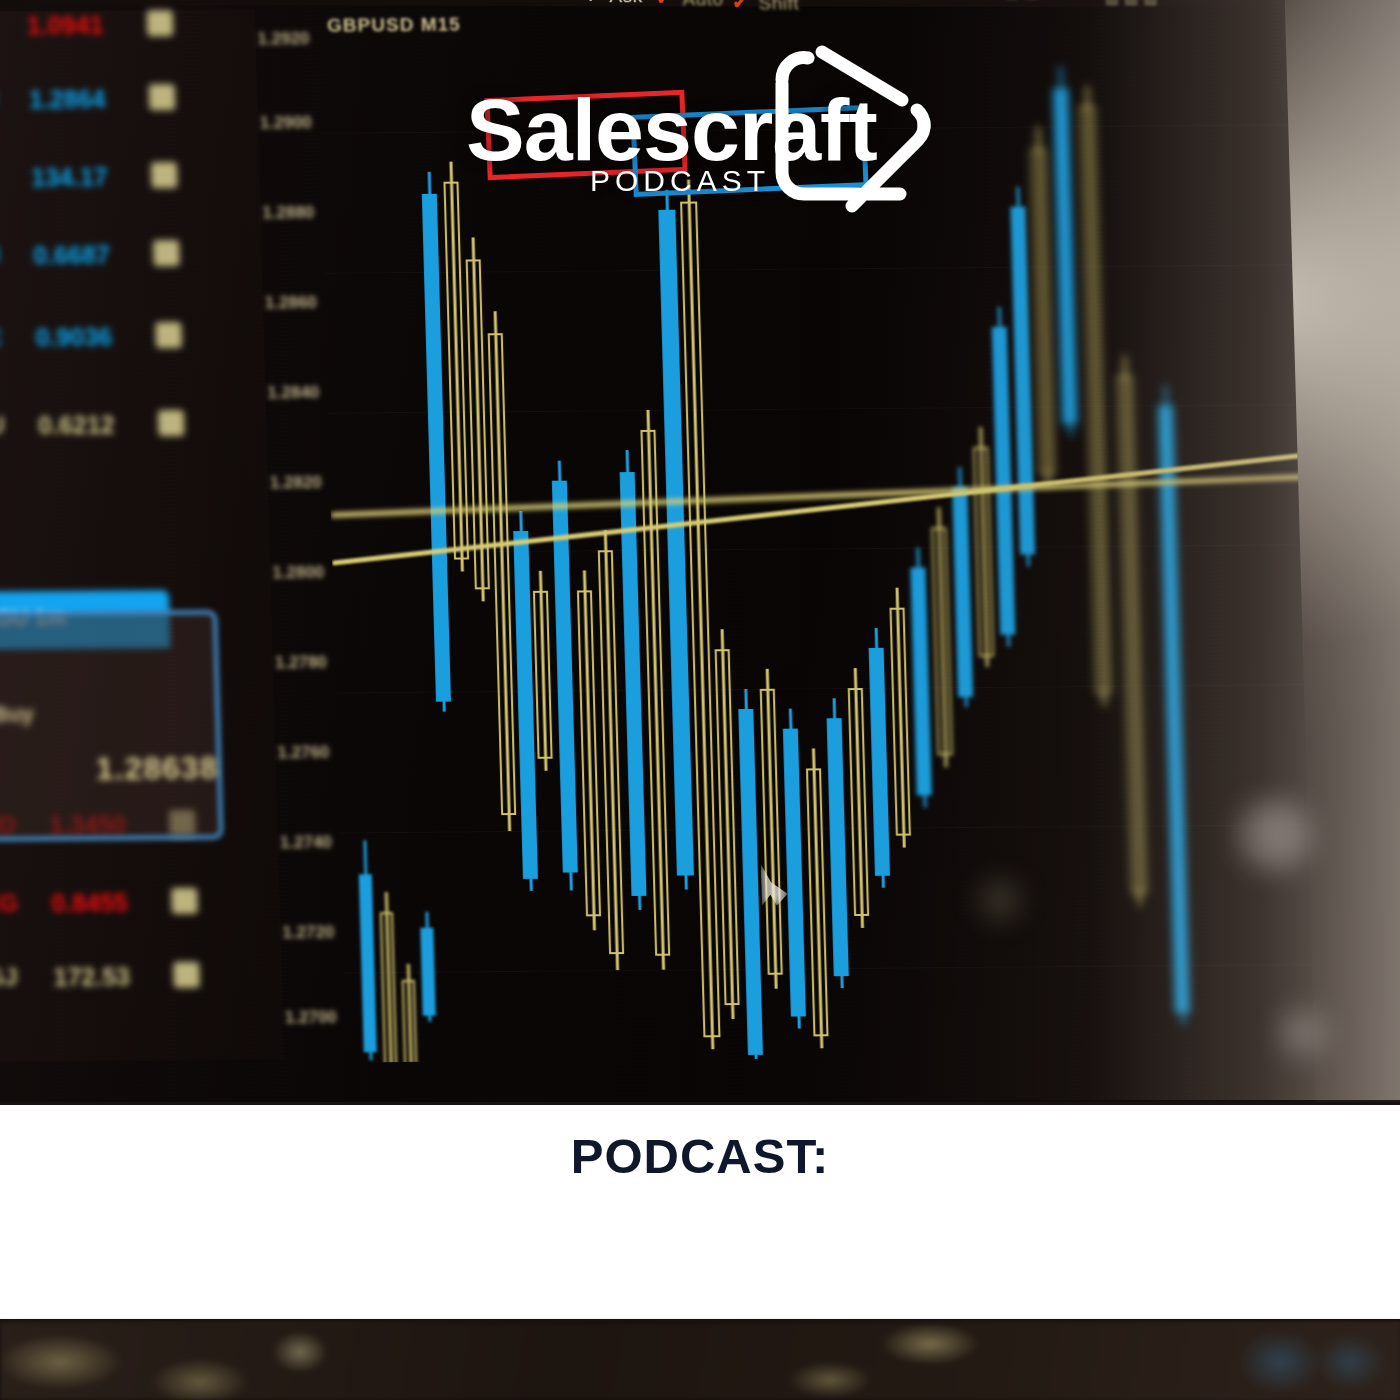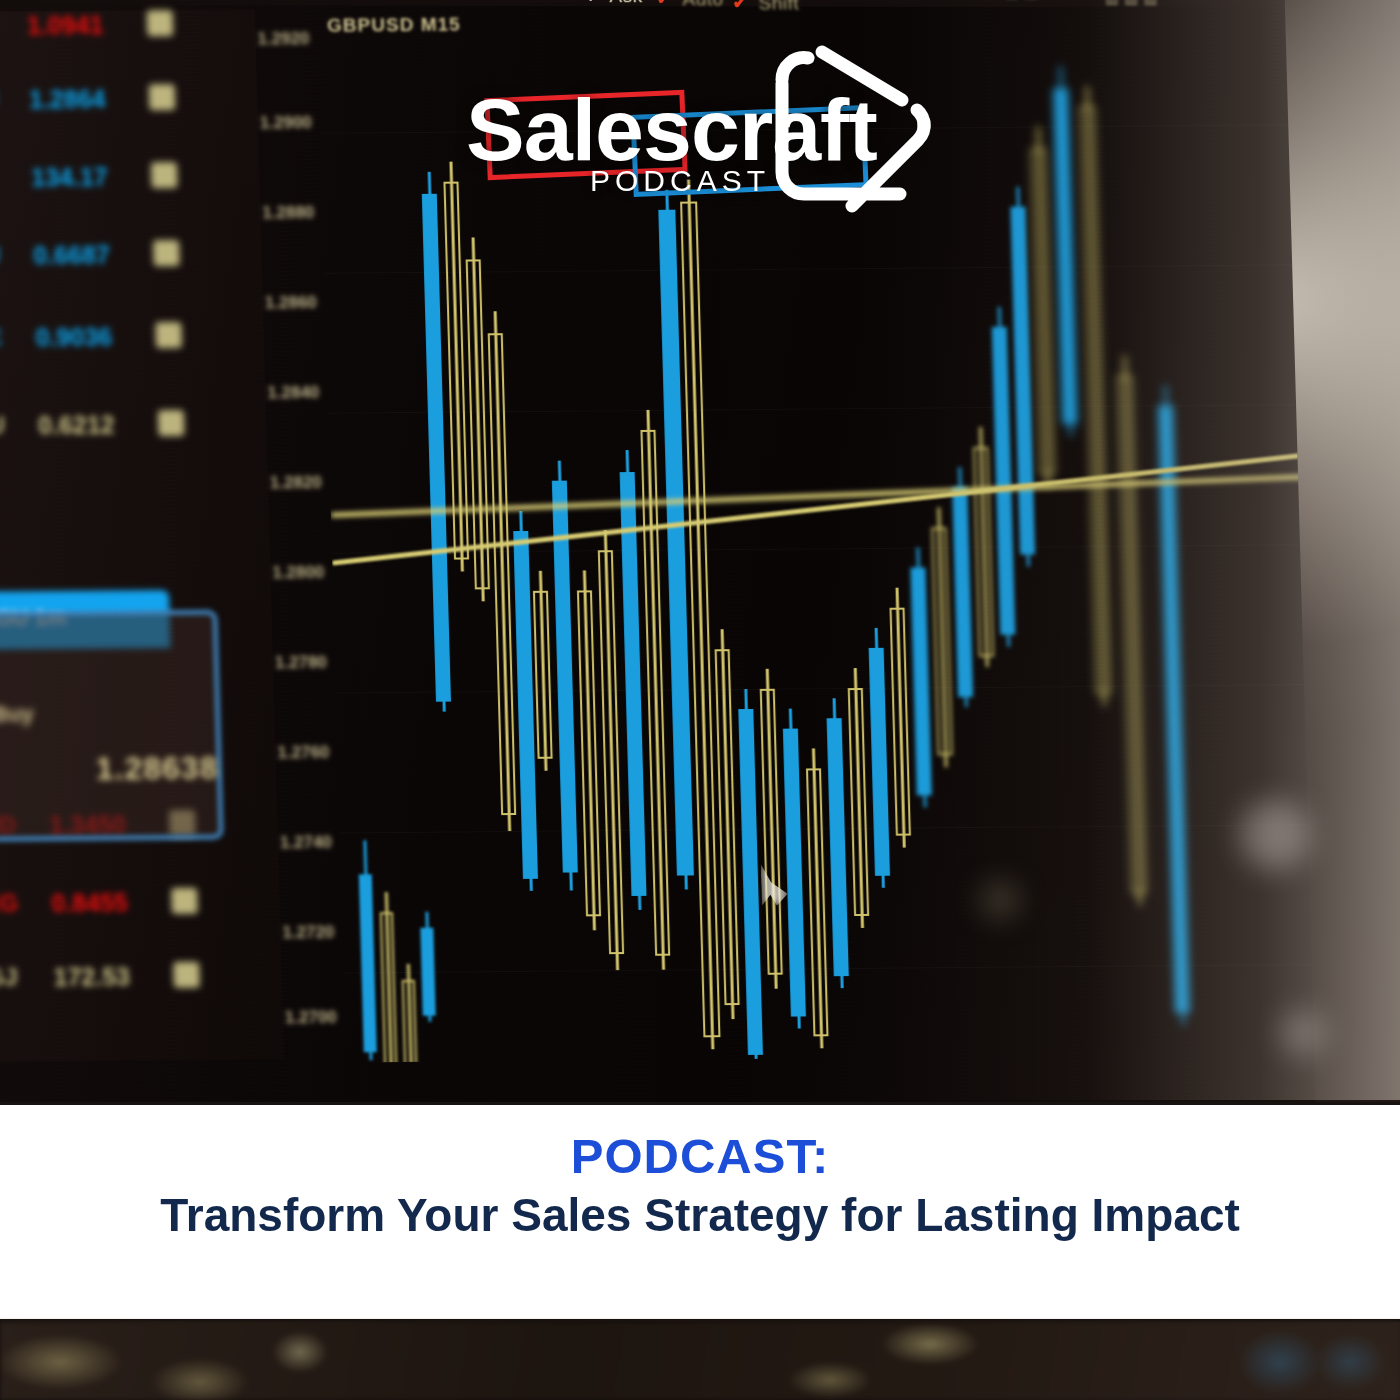--- a/index.html
+++ b/index.html
@@ -126,21 +126,21 @@
   #logo-play { position:absolute; left:300px; top:0px; width:200px; height:200px; }
 
   
   #banner {
     position:absolute; left:0; top:1102px; width:1400px; height:220px;
     background:#ffffff;
     border-top:3px solid #17120f; border-bottom:3px solid #17120f;
     display:flex; flex-direction:column; align-items:center; justify-content:flex-start;
     padding-top:24px;
   }
-  #banner-line1 { font-size:49px; font-weight:bold; color:#1d4ed8; letter-spacing:1px; line-height:1.12; }
+  #banner-line1 { font-size:49px; font-weight:bold; color:#0f172a; letter-spacing:1px; line-height:1.12; }
   #banner-line2 { font-size:46px; font-weight:bold; color:#12284c; letter-spacing:0px; line-height:1.2; margin-top:4px; white-space:nowrap; }
 
   
   #bottomstrip {
     position:absolute; left:0; top:1322px; width:1400px; height:78px;
     background:
       radial-gradient(ellipse 90px 40px at 60px 40px, rgba(190,180,120,0.45), rgba(0,0,0,0) 70%),
       radial-gradient(ellipse 70px 34px at 200px 60px, rgba(190,180,120,0.40), rgba(0,0,0,0) 70%),
       radial-gradient(ellipse 40px 30px at 300px 30px, rgba(210,200,150,0.45), rgba(0,0,0,0) 70%),
       radial-gradient(ellipse 70px 30px at 930px 22px, rgba(200,190,130,0.50), rgba(0,0,0,0) 70%),
@@ -720,17 +720,16 @@
       <path d="M 30 62 L 30 150 A 22 22 0 0 0 52 172 L 148 172
                M 56 36 A 22 22 0 0 0 30 58
                M 70 30 L 150 78
                M 172 100 A 22 22 0 0 1 166 118 L 100 184" fill="none" stroke="#ffffff" stroke-width="13" stroke-linecap="round" stroke-linejoin="round"></path>
       <path d="M 165 88 A 20 20 0 0 1 172 104" fill="none" stroke="#ffffff" stroke-width="13" stroke-linecap="round"></path>
     </svg>
   </div>
 
   <div id="banner">
     <div id="banner-line1">PODCAST:</div>
-    <div id="banner-line2">Transform Your Sales Strategy for Lasting Impact</div>
   </div>
 
   <div id="bottomstrip"></div>
 </div>
 
 </body></html>

